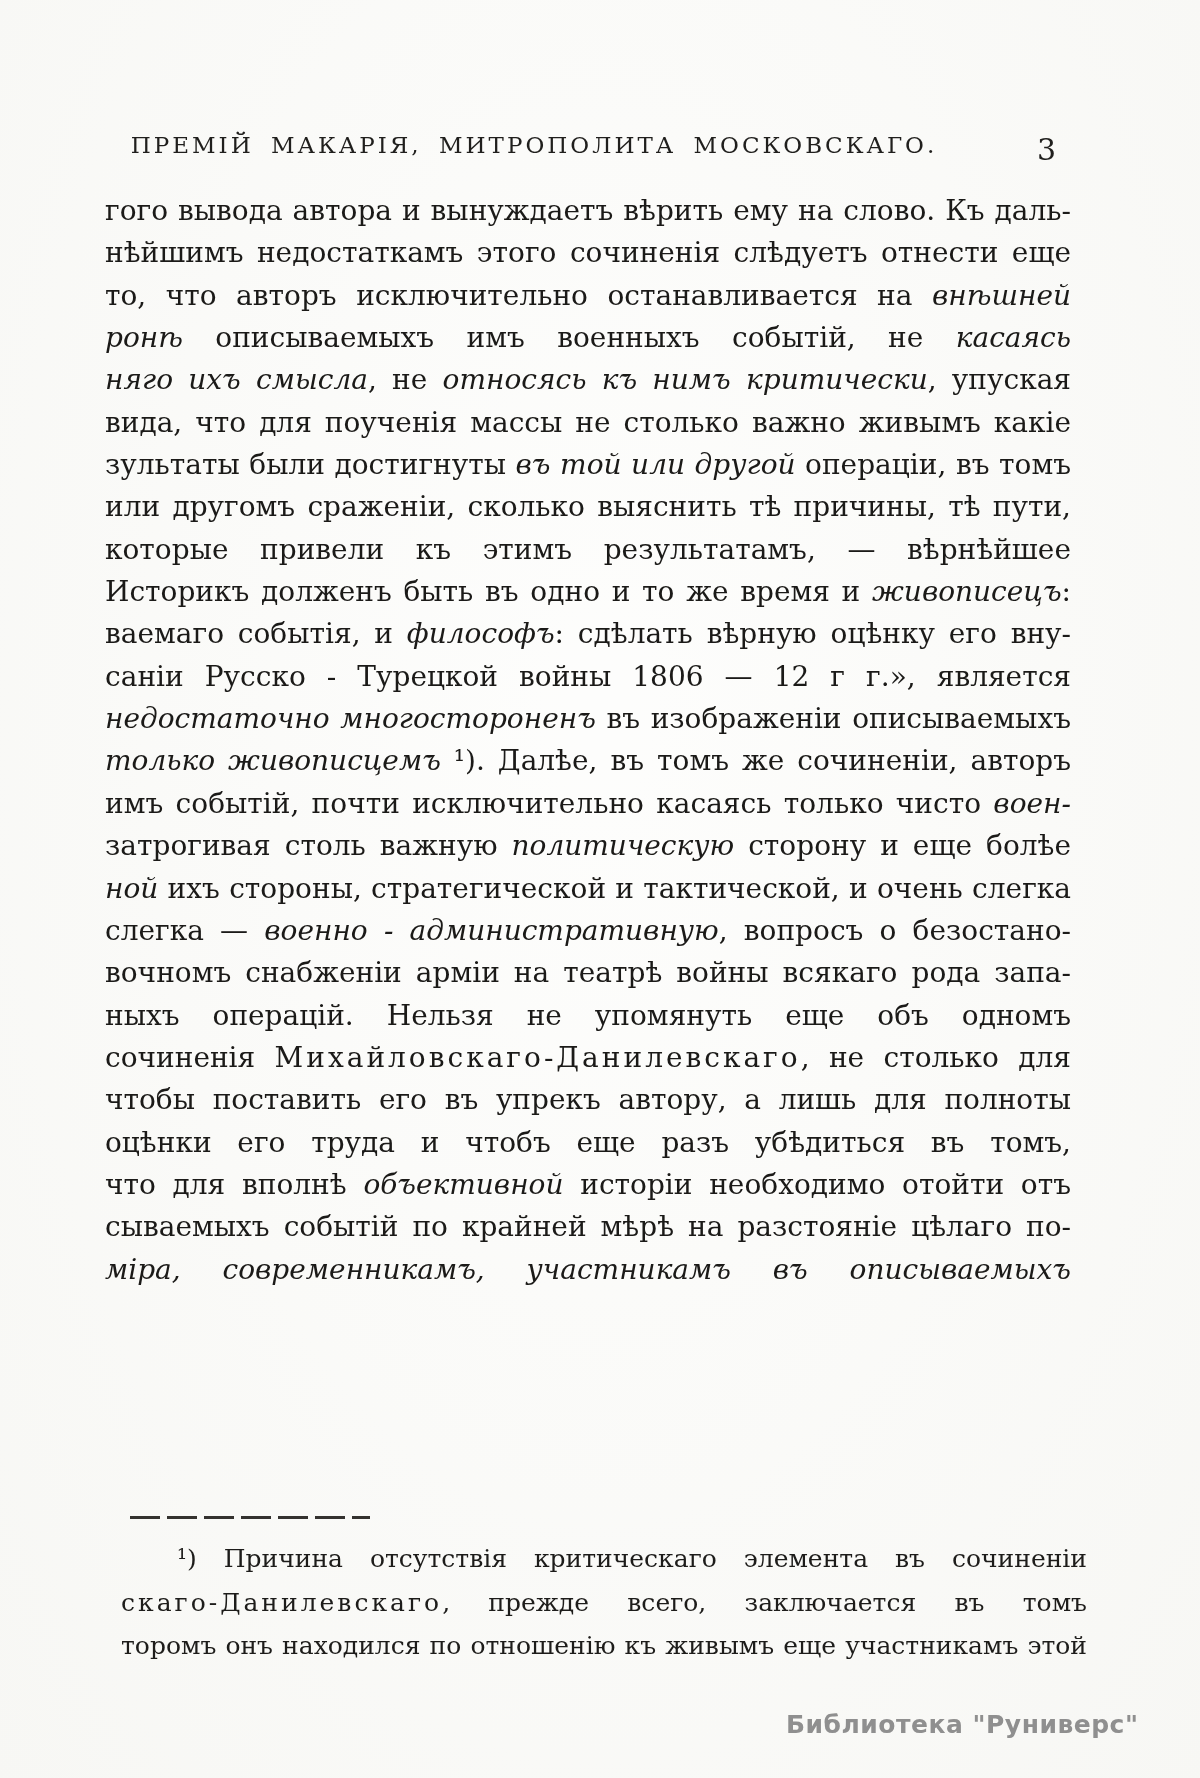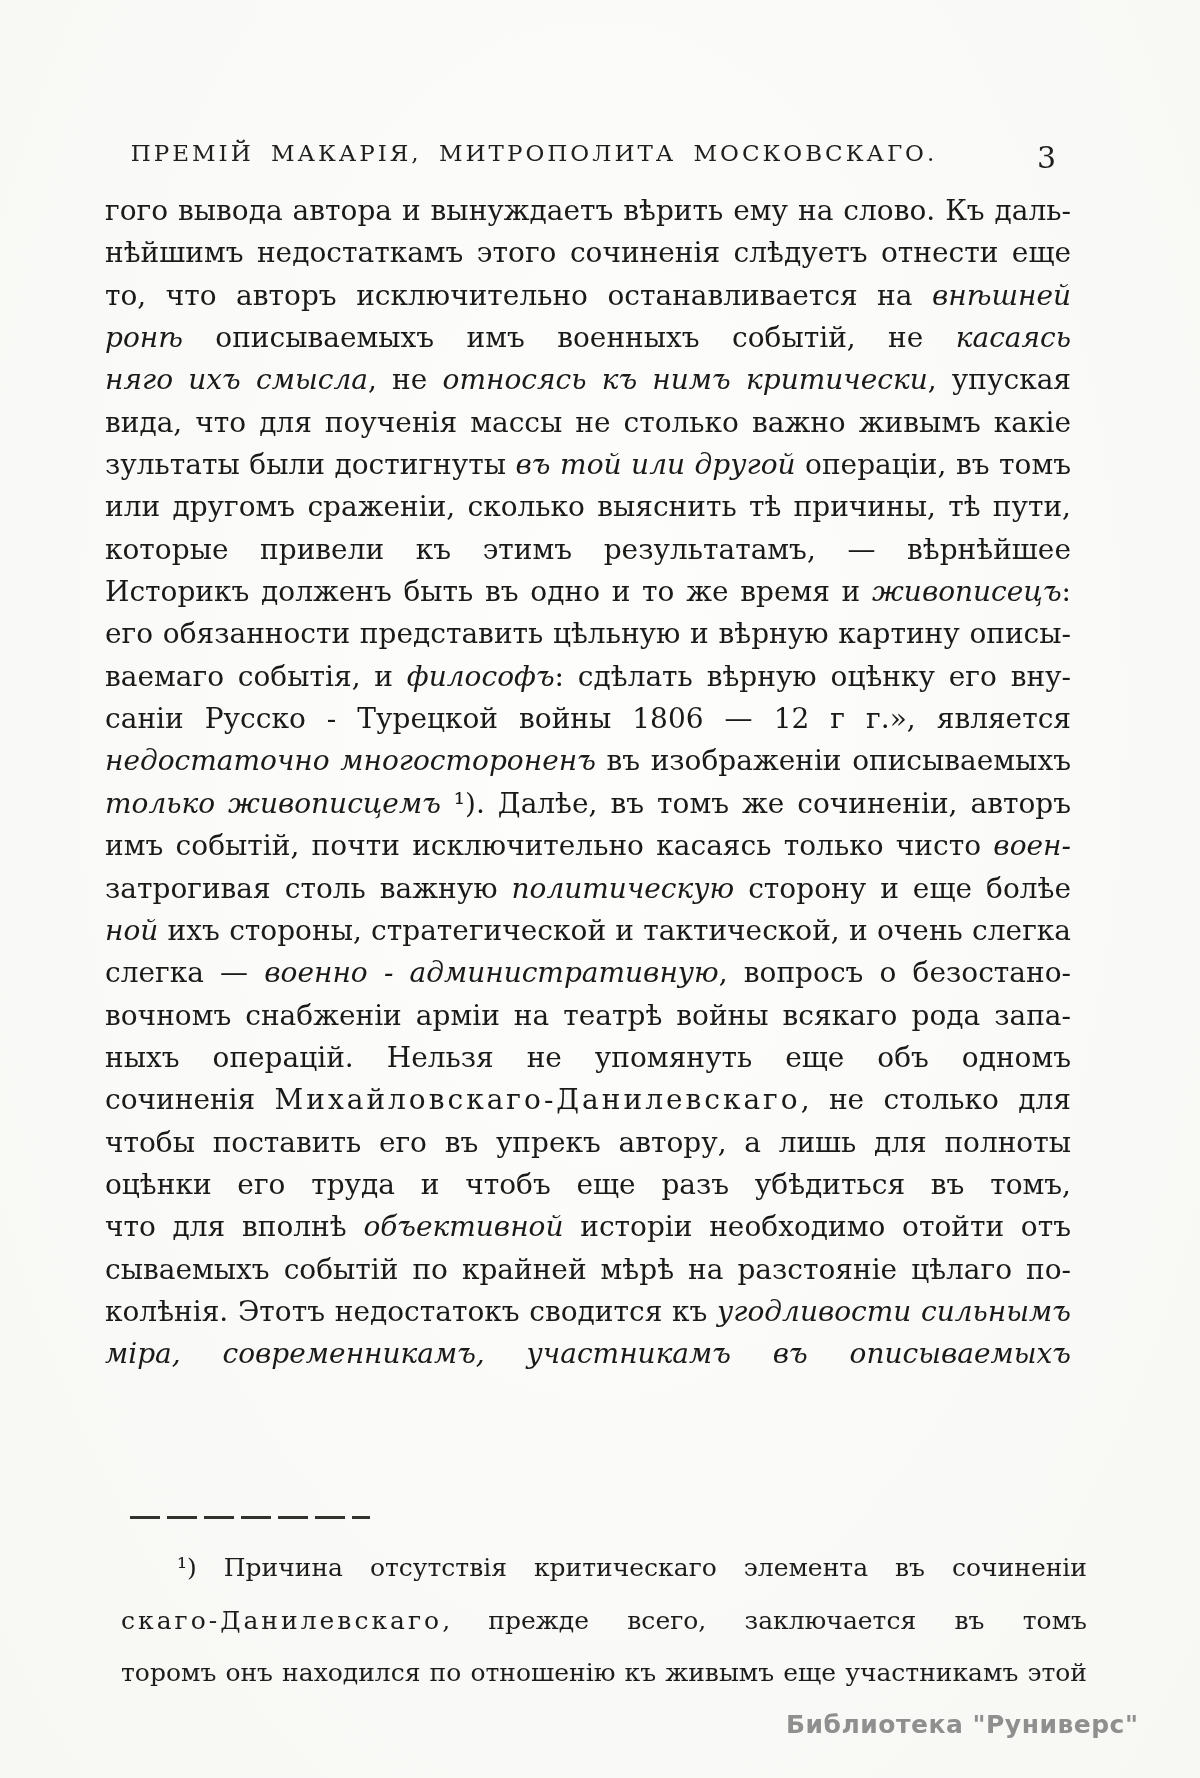--- a/index.html
+++ b/index.html
@@ -10,21 +10,21 @@
     color:var(--ink,#1b1b1b);
     overflow:hidden;
   }
   .page {
     position:absolute; inset:0;
     background:
       radial-gradient(ellipse at 50% 40%, rgba(255,255,255,0.6), rgba(0,0,0,0.015)),
       #fbfbf8;
   }
   .running-header {
-    position:absolute; top:140px; left:120px; width:966px; height:42px;
+    position:absolute; top:132px; left:120px; width:966px; height:42px;
   }
   .header-title {
     text-align:center; padding-right:138px;
     font-size:23px; letter-spacing:3px; word-spacing:7px;
     color:#201f1d; white-space:nowrap;
   }
   .page-number {
     position:absolute; right:30px; top:0px;
     font-size:30px; color:#201f1d;
   }
@@ -41,21 +41,21 @@
   .footnote-separator {
     position:absolute; top:1516px; left:130px; width:240px; height:3px;
     background:repeating-linear-gradient(90deg,#34322f 0px,#34322f 30px,transparent 30px,transparent 37px);
   }
   .footnote {
     position:absolute; top:1537px; left:121px; width:966px;
   }
   .fline {
     font-size:25px; line-height:43.5px; height:43.5px;
     text-align:justify; text-align-last:justify;
-    overflow:hidden; color:#1d1c1a;margin-top:9px;
+    overflow:hidden; color:#1d1c1a;
   }
   .fline:first-child { text-indent:56px; }
   .watermark {
     position:absolute; top:1710px; left:786px;
     font-family:"DejaVu Sans", sans-serif;
     font-size:25px; font-weight:bold;
     color:var(--wm,#8f8f8f);
     letter-spacing:0.5px;
   }
 </style>
@@ -73,37 +73,35 @@
       <div class="line"><span>гого вывода автора и вынуждаетъ вѣрить ему на слово. Къ даль-</span></div>
       <div class="line"><span>нѣйшимъ недостаткамъ этого сочиненія слѣдуетъ отнести еще и</span></div>
       <div class="line"><span>то, что авторъ исключительно останавливается на </span><span class="it">внѣшней сто-</span></div>
       <div class="line"><span class="it">ронѣ</span><span> описываемыхъ имъ военныхъ событій, не </span><span class="it">касаясь внутрен-</span></div>
       <div class="line"><span class="it">няго ихъ смысла</span><span>, не </span><span class="it">относясь къ нимъ критически</span><span>, упуская изъ</span></div>
       <div class="line"><span>вида, что для поученія массы не столько важно живымъ какіе ре-</span></div>
       <div class="line"><span>зультаты были достигнуты </span><span class="it">въ той или другой</span><span> операціи, въ томъ</span></div>
       <div class="line"><span>или другомъ сраженіи, сколько выяснить тѣ причины, тѣ пути,</span></div>
       <div class="line"><span>которые привели къ этимъ результатамъ, — вѣрнѣйшее средство</span></div>
       <div class="line"><span>Историкъ долженъ быть въ одно и то же время и </span><span class="it">живописецъ</span><span>: на</span></div>
-      <div class="line"><span>его обязанности представить цѣльную и вѣрную картину описы-</span></div>
       <div class="line"><span>ваемаго событія, и </span><span class="it">философъ</span><span>: сдѣлать вѣрную оцѣнку его вну-</span></div>
       <div class="line"><span>саніи Русско - Турецкой войны 1806 — 12 г г.», является</span></div>
       <div class="line"><span class="it">недостаточно многостороненъ</span><span> въ изображеніи описываемыхъ</span></div>
       <div class="line"><span class="it">только живописцемъ</span><span> ¹). Далѣе, въ томъ же сочиненіи, авторъ</span></div>
       <div class="line"><span>имъ событій, почти исключительно касаясь только чисто </span><span class="it">воен-</span></div>
       <div class="line"><span>затрогивая столь важную </span><span class="it">политическую</span><span> сторону и еще болѣе</span></div>
       <div class="line"><span class="it">ной</span><span> ихъ стороны, стратегической и тактической, и очень слегка</span></div>
       <div class="line"><span>слегка — </span><span class="it">военно - административную</span><span>, вопросъ о безостано-</span></div>
       <div class="line"><span>вочномъ снабженіи арміи на театрѣ войны всякаго рода запа-</span></div>
       <div class="line"><span>ныхъ операцій. Нельзя не упомянуть еще объ одномъ недостаткѣ</span></div>
       <div class="line"><span>сочиненія </span><span class="sp">Михайловскаго-Данилевскаго</span><span>, не столько для того,</span></div>
       <div class="line"><span>чтобы поставить его въ упрекъ автору, а лишь для полноты</span></div>
       <div class="line"><span>оцѣнки его труда и чтобъ еще разъ убѣдиться въ томъ,</span></div>
       <div class="line"><span>что для вполнѣ </span><span class="it">объективной</span><span> исторіи необходимо отойти отъ опи-</span></div>
       <div class="line"><span>сываемыхъ событій по крайней мѣрѣ на разстояніе цѣлаго по-</span></div>
-      <div class="line"><span>колѣнія. Этотъ недостатокъ сводится къ </span><span class="it">угодливости сильнымъ</span></div>
       <div class="line"><span class="it">міра, современникамъ, участникамъ въ описываемыхъ событіяхъ.</span></div>
     </div>
 
   <div class="footnote-separator"></div>
 
   <div class="footnote">
       <div class="fline"><span>¹) Причина отсутствія критическаго элемента въ сочиненіи </span></div>
       <div class="fline"><span class="sp">скаго-Данилевскаго</span><span>, прежде всего, заключается въ томъ положеніи, въ ко-</span></div>
       <div class="fline"><span>торомъ онъ находился по отношенію къ живымъ еще участникамъ этой войны.</span></div>
     </div>

